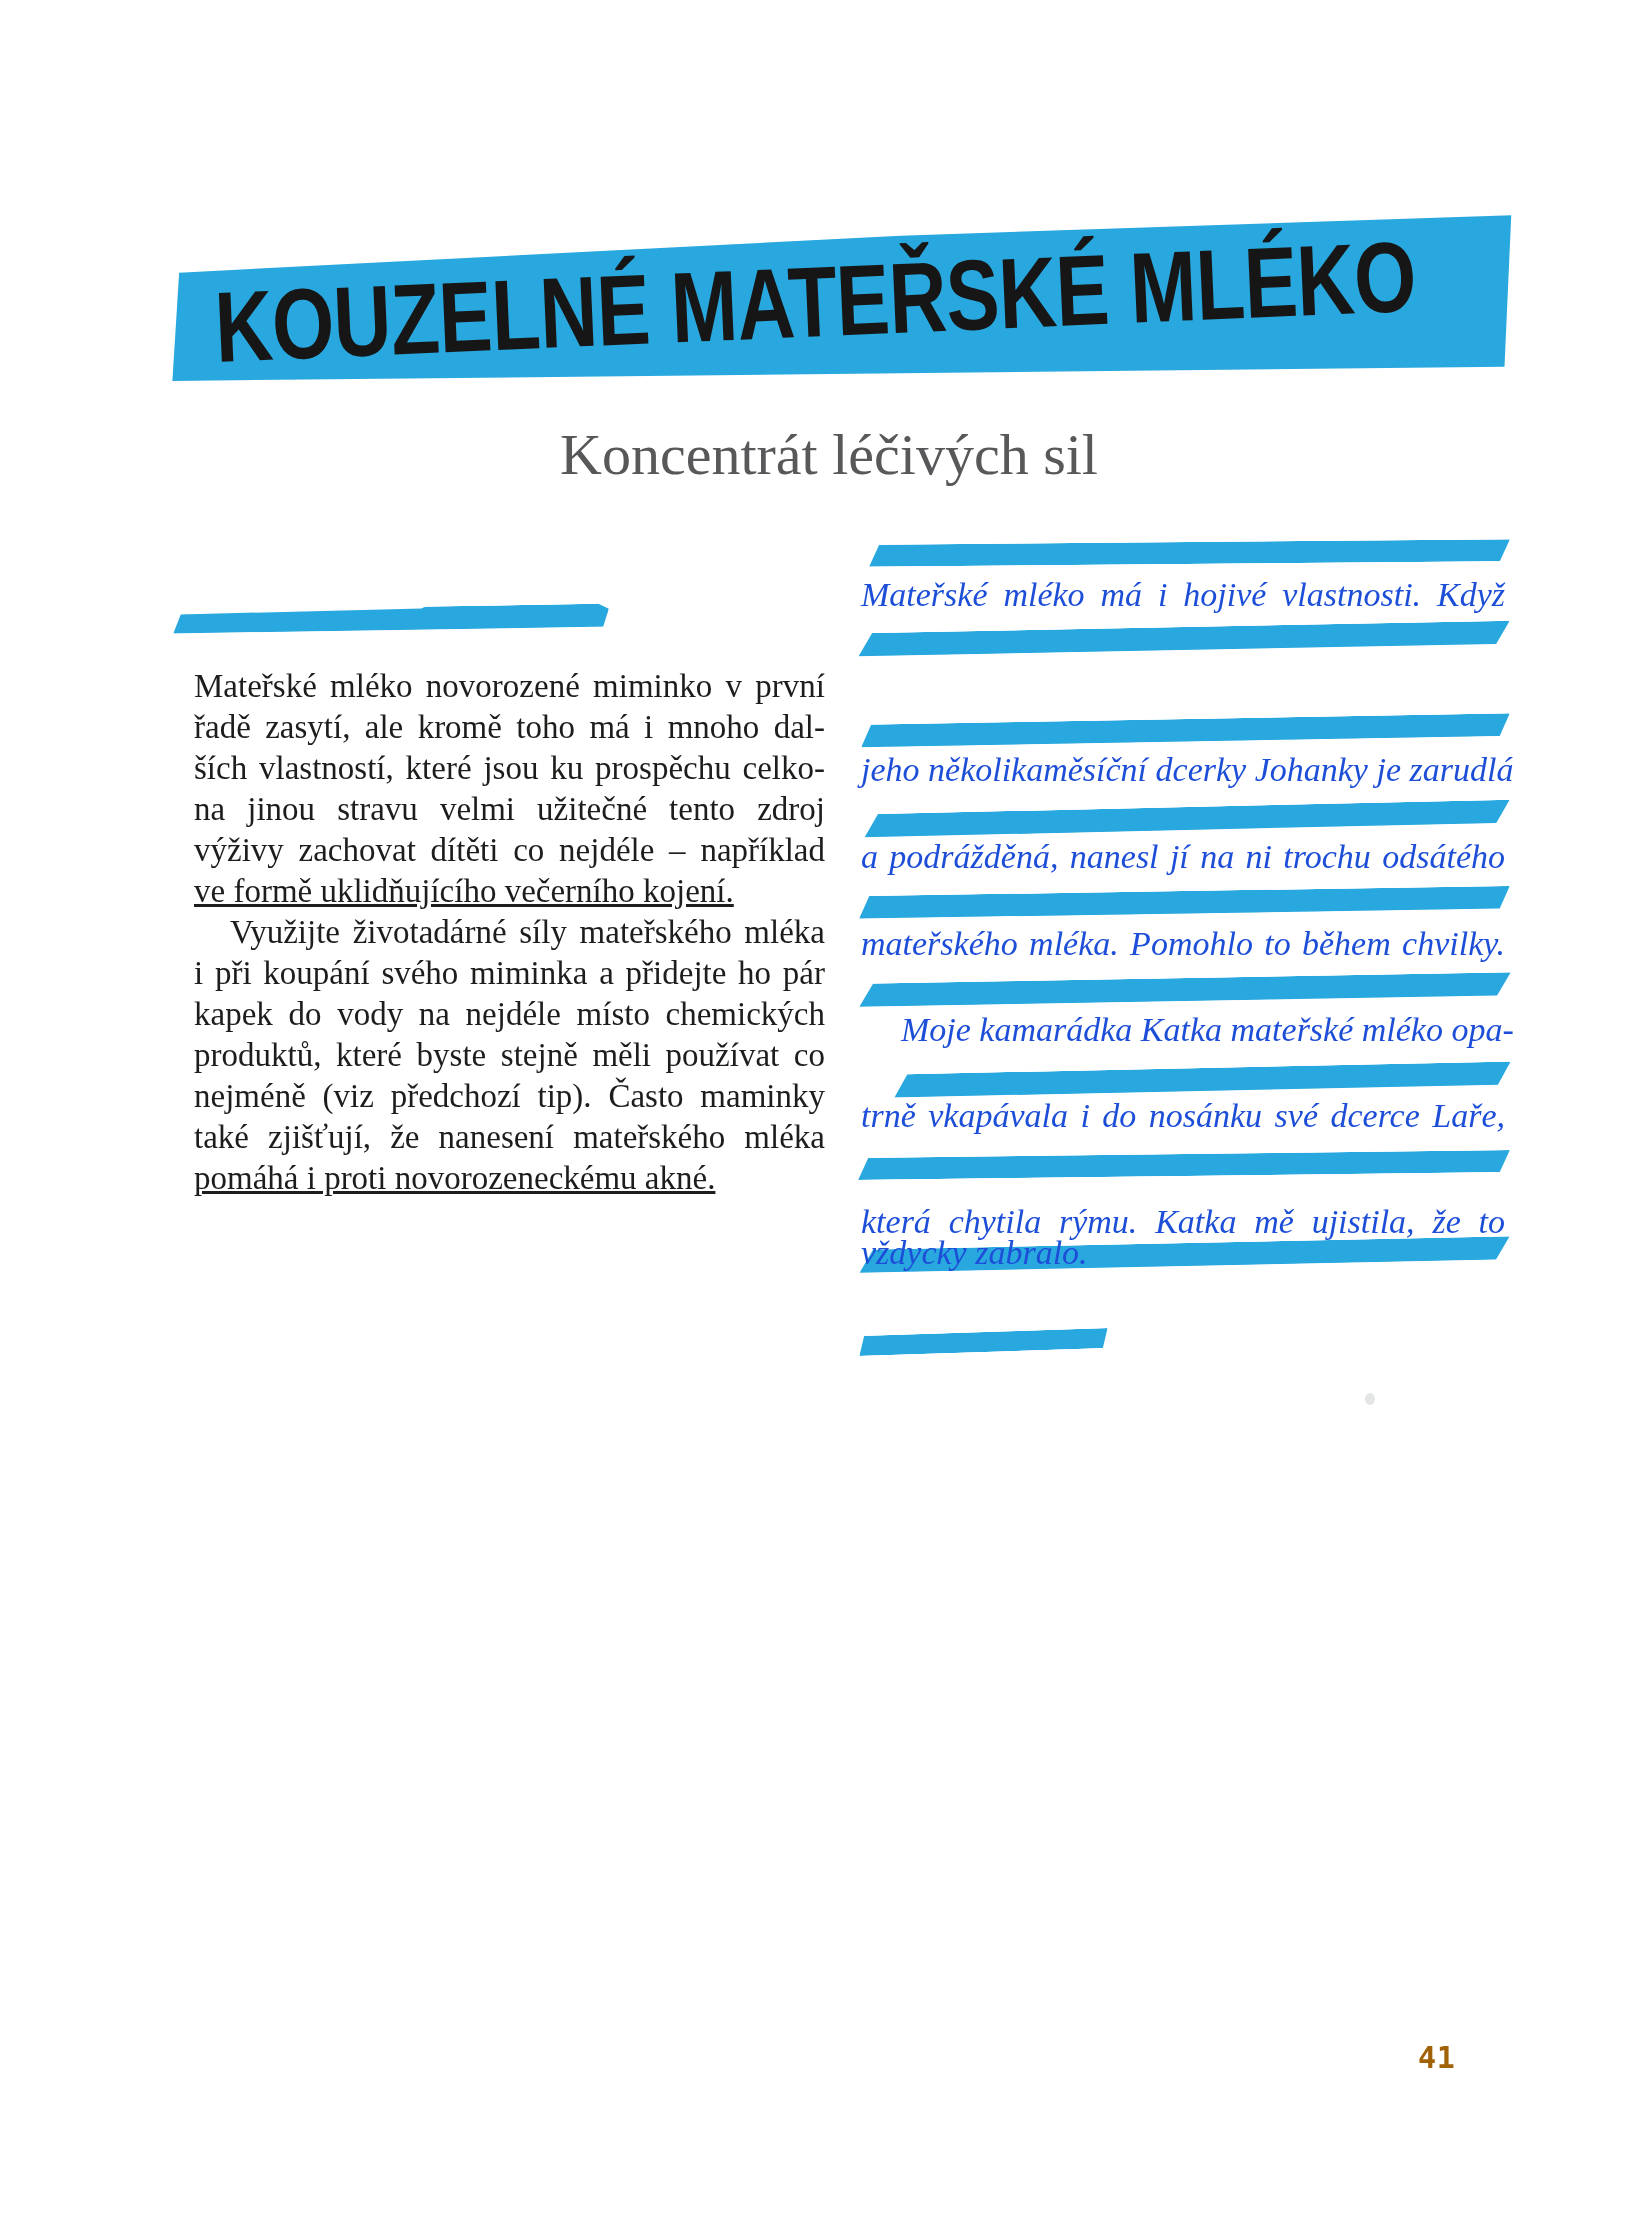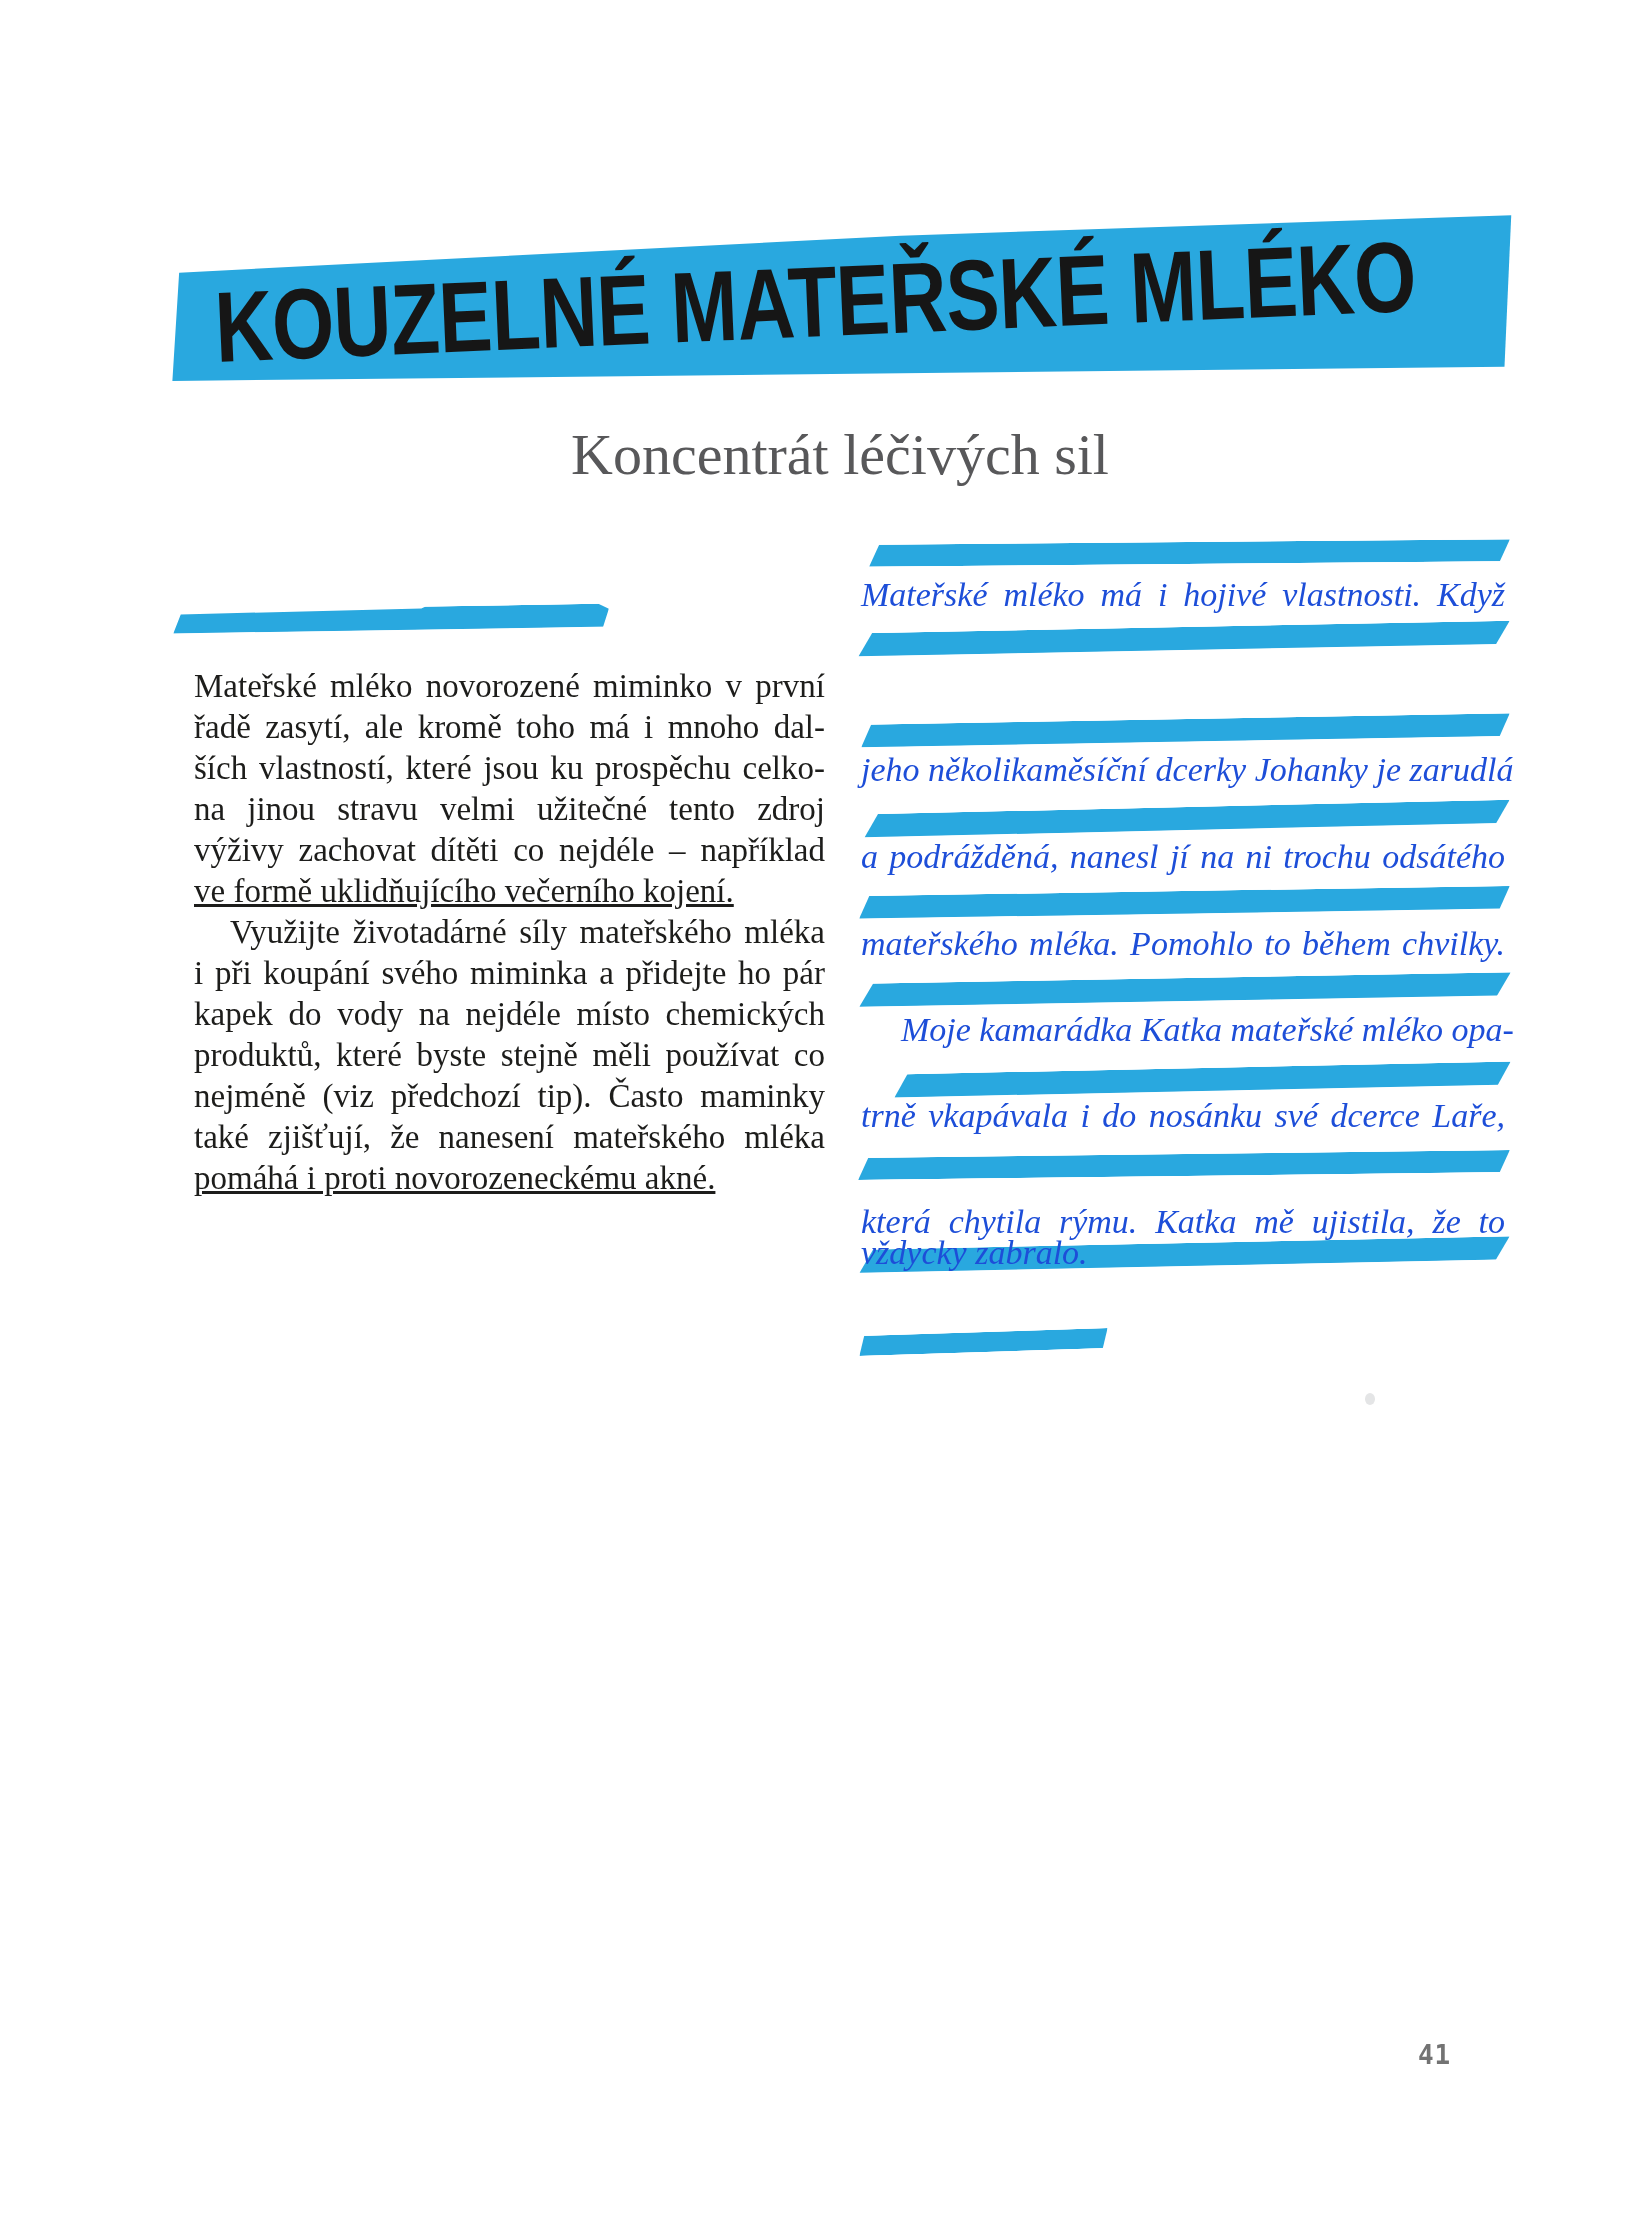--- a/index.html
+++ b/index.html
@@ -24,21 +24,21 @@
     font-size:100px;line-height:100px;
     letter-spacing:-0.8px;
     color:#161616;
     transform:rotate(-2.45deg) scaleX(0.80);
     transform-origin:0 50%;
     white-space:nowrap;
   }
 
   
   .subtitle{
-    position:absolute;left:423px;top:421px;width:834px;
+    position:absolute;left:412px;top:421px;width:834px;
     text-align:center;
     font-size:58px;line-height:67px;
     color:#58585a;
     font-family:"Liberation Serif", serif;
   }
 
   
   .strip{
     position:absolute;
     background:#29a8df;
@@ -72,21 +72,21 @@
     white-space:nowrap;overflow:visible;
   }
   .rline.last{text-align-last:left;}
   .rline.indent{text-indent:40px;}
 
   
   .page-number{
     position:absolute;left:1418px;top:2040px;width:50px;
     font-family:"DejaVu Sans Mono", monospace;
     font-weight:600;
-    font-size:26px;color:#737373;
+    font-size:30px;color:#a16207;
     letter-spacing:0.8px;
   }
 
   
   .artifact{
     position:absolute;left:1365px;top:1393px;width:10px;height:11.7px;
     background:#d9dadb;border-radius:50%;opacity:.7;
   }
 </style>
 </head>

